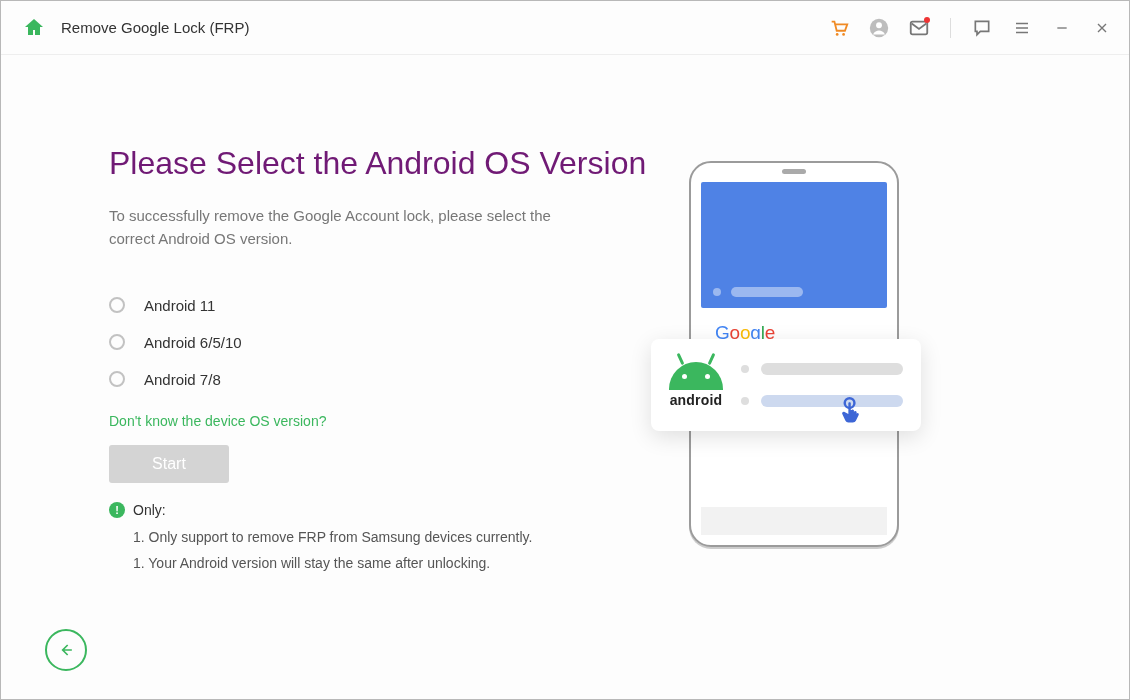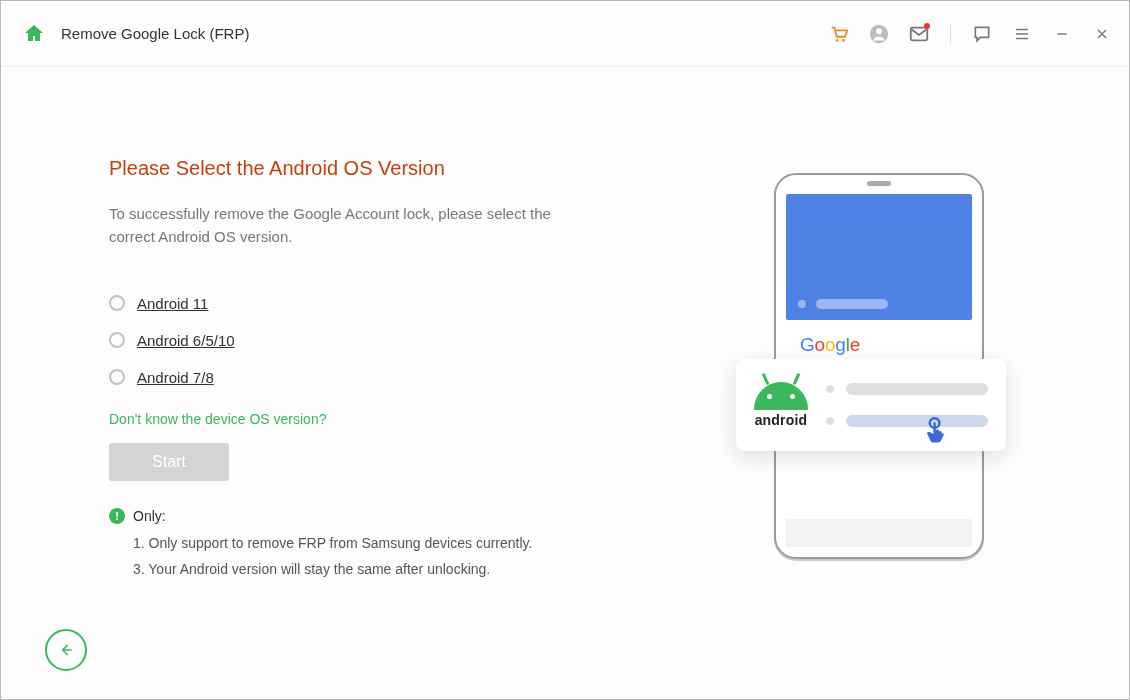--- a/index.html
+++ b/index.html
@@ -7,21 +7,21 @@
   body {
     background: #fdfdfd;
     border: 1px solid #b8b8b8;
     display: flex;
     flex-direction: column;
     position: relative;
     overflow: hidden;
   }
   
   .titlebar {
-    height: 66px;
+    height: 54px;
     display: flex;
     align-items: center;
     padding: 0 14px 0 18px;
     border-bottom: 1px solid #eee;
   }
   .home-btn {
     width: 30px; height: 30px;
     display: flex; align-items: center; justify-content: center;
     margin-right: 12px;
     cursor: pointer;
@@ -51,42 +51,42 @@
   }
   
   .content {
     flex: 1;
     display: flex;
     padding: 90px 60px 30px 108px;
     gap: 40px;
   }
   .left-col { flex: 0 0 540px; }
   .right-col {
-    flex: 1; display: flex; justify-content: center;
+    flex: 1; display: flex; justify-content: flex-start;
     padding-top: 16px;
     position: relative;
   }
   h1 {
-    font-size: 20px;
-    color: #c2410c;
+    font-size: 32px;
+    color: #701a75;
     font-weight: 400;
     margin-bottom: 22px;
   }
   .subtitle {
     font-size: 15px;
     color: #777;
     line-height: 1.55;
     margin-bottom: 46px;
     max-width: 490px;
   }
   .radio-list { display: flex; flex-direction: column; gap: 20px; margin-bottom: 24px; }
   .radio-item {
-    display: flex; align-items: center; gap: 12px;
-    cursor: pointer;
-    font-size: 15px; color: #333; text-decoration: underline;
+    display: flex; align-items: center; gap: 19px;
+    cursor: pointer;
+    font-size: 15px; color: #333;
   }
   .radio-circle {
     width: 16px; height: 16px;
     border: 2px solid #c2c2c2;
     border-radius: 50%;
   }
   .help-link {
     color: #3bb75e;
     font-size: 14px;
     text-decoration: none;
@@ -95,21 +95,21 @@
     cursor: pointer;
   }
   .start-btn {
     display: inline-flex; align-items: center; justify-content: center;
     background: #d4d4d4;
     color: #fff;
     font-size: 16px;
     width: 120px; height: 38px;
     border-radius: 3px;
     cursor: pointer;
-    margin-bottom: 24px;
+    margin-bottom: 16px;
   }
   .note-block { font-size: 14px; color: #555; line-height: 1.7; }
   .note-row { display: flex; align-items: center; gap: 8px; margin-bottom: 4px; color: #333; }
   .note-i {
     width: 16px; height: 16px; border-radius: 50%;
     background: #3bb75e; color: #fff;
     display: flex; align-items: center; justify-content: center;
     font-size: 11px; font-weight: bold;
   }
   .note-list { padding-left: 24px; }
@@ -164,21 +164,21 @@
   .g5 { color: #34A853; }
   .g6 { color: #EA4335; }
   .phone-bottom-bar {
     height: 28px;
     background: #f2f2f2;
     margin: 0 10px 10px 10px;
   }
   
   .floating-card {
     position: absolute;
-    top: 186px;
+    top: 178px;
     left: -38px;
     width: 270px; height: 92px;
     background: #fff;
     border-radius: 8px;
     box-shadow: 0 6px 22px rgba(0,0,0,0.12);
     display: flex; align-items: center;
     padding: 0 18px;
     gap: 18px;
   }
   .android-block { text-align: center; }
@@ -308,21 +308,21 @@
     <a class="help-link">Don't know the device OS version?</a><br>
     <div class="start-btn">Start</div>
 
     <div class="note-block">
       <div class="note-row">
         <span class="note-i">!</span>
         <span>Only:</span>
       </div>
       <div class="note-list">
         <div>1. Only support to remove FRP from Samsung devices currently.</div>
-        <div>3. Your Android version will stay the same after unlocking.</div>
+        <div>1. Your Android version will stay the same after unlocking.</div>
       </div>
     </div>
   </div>
 
   <div class="right-col">
     <div class="phone-wrap">
       <div class="phone">
         <div class="speaker"></div>
         <div class="phone-screen">
           <div class="blue-top">

